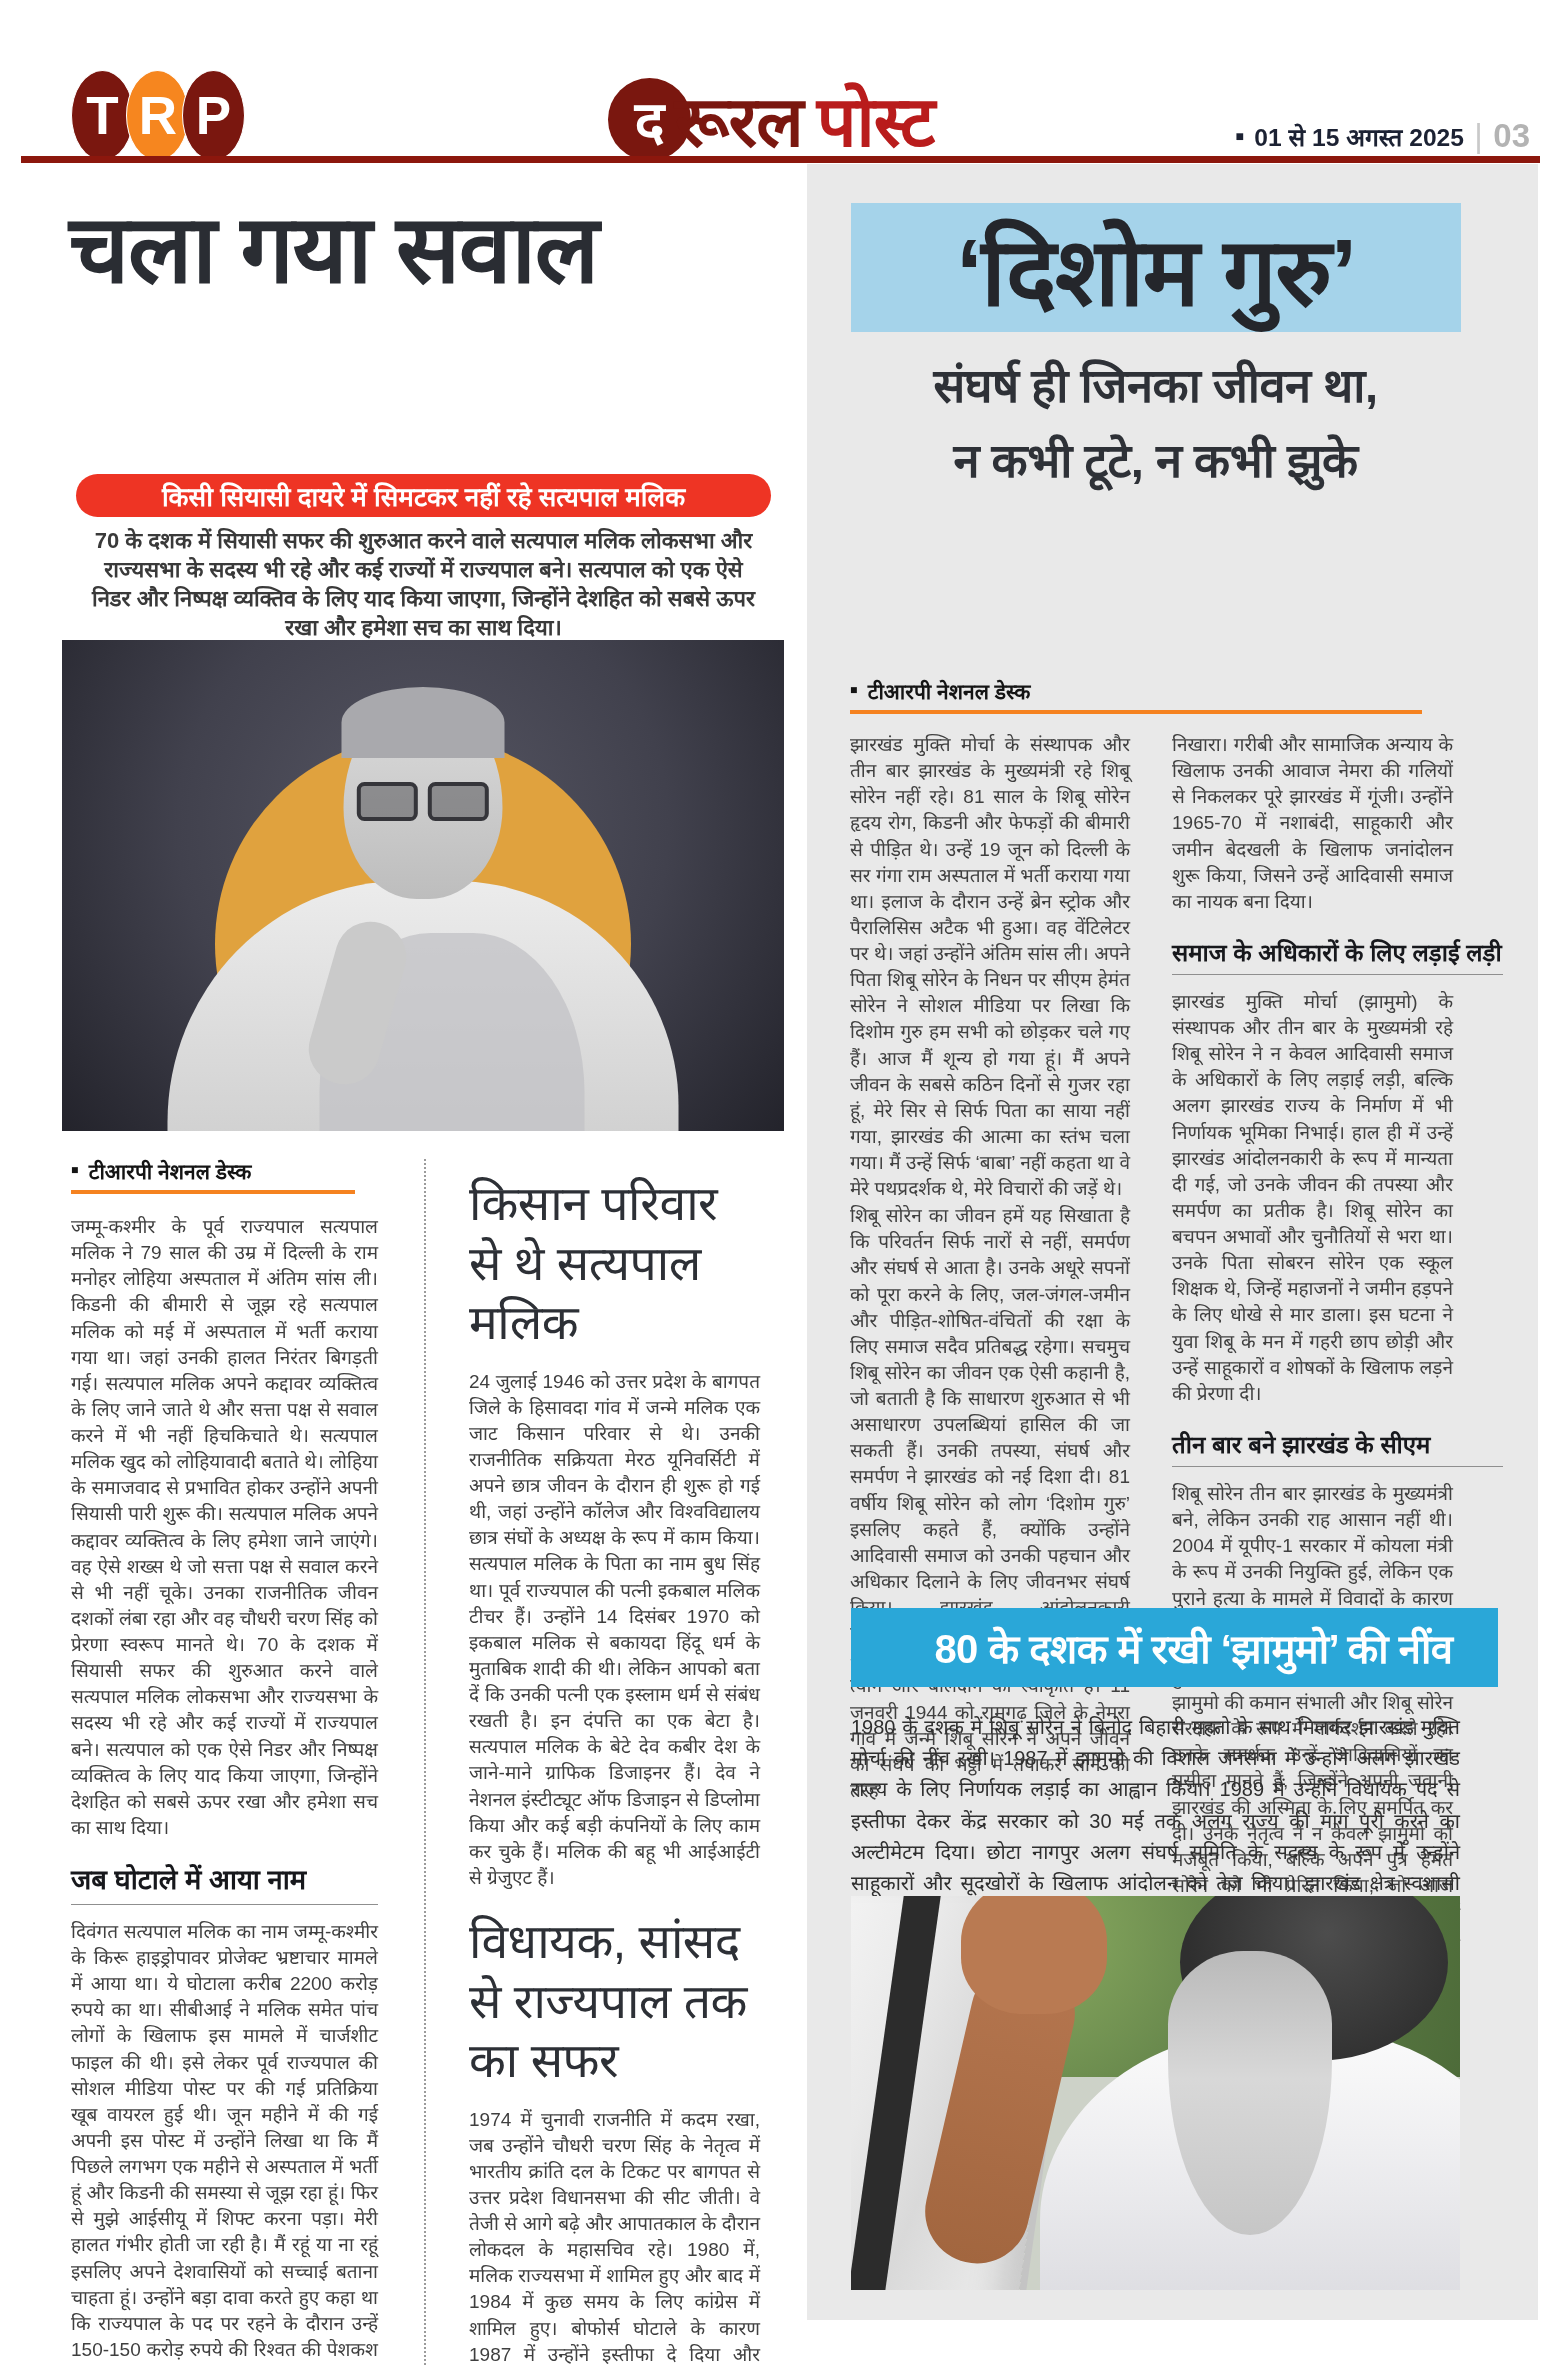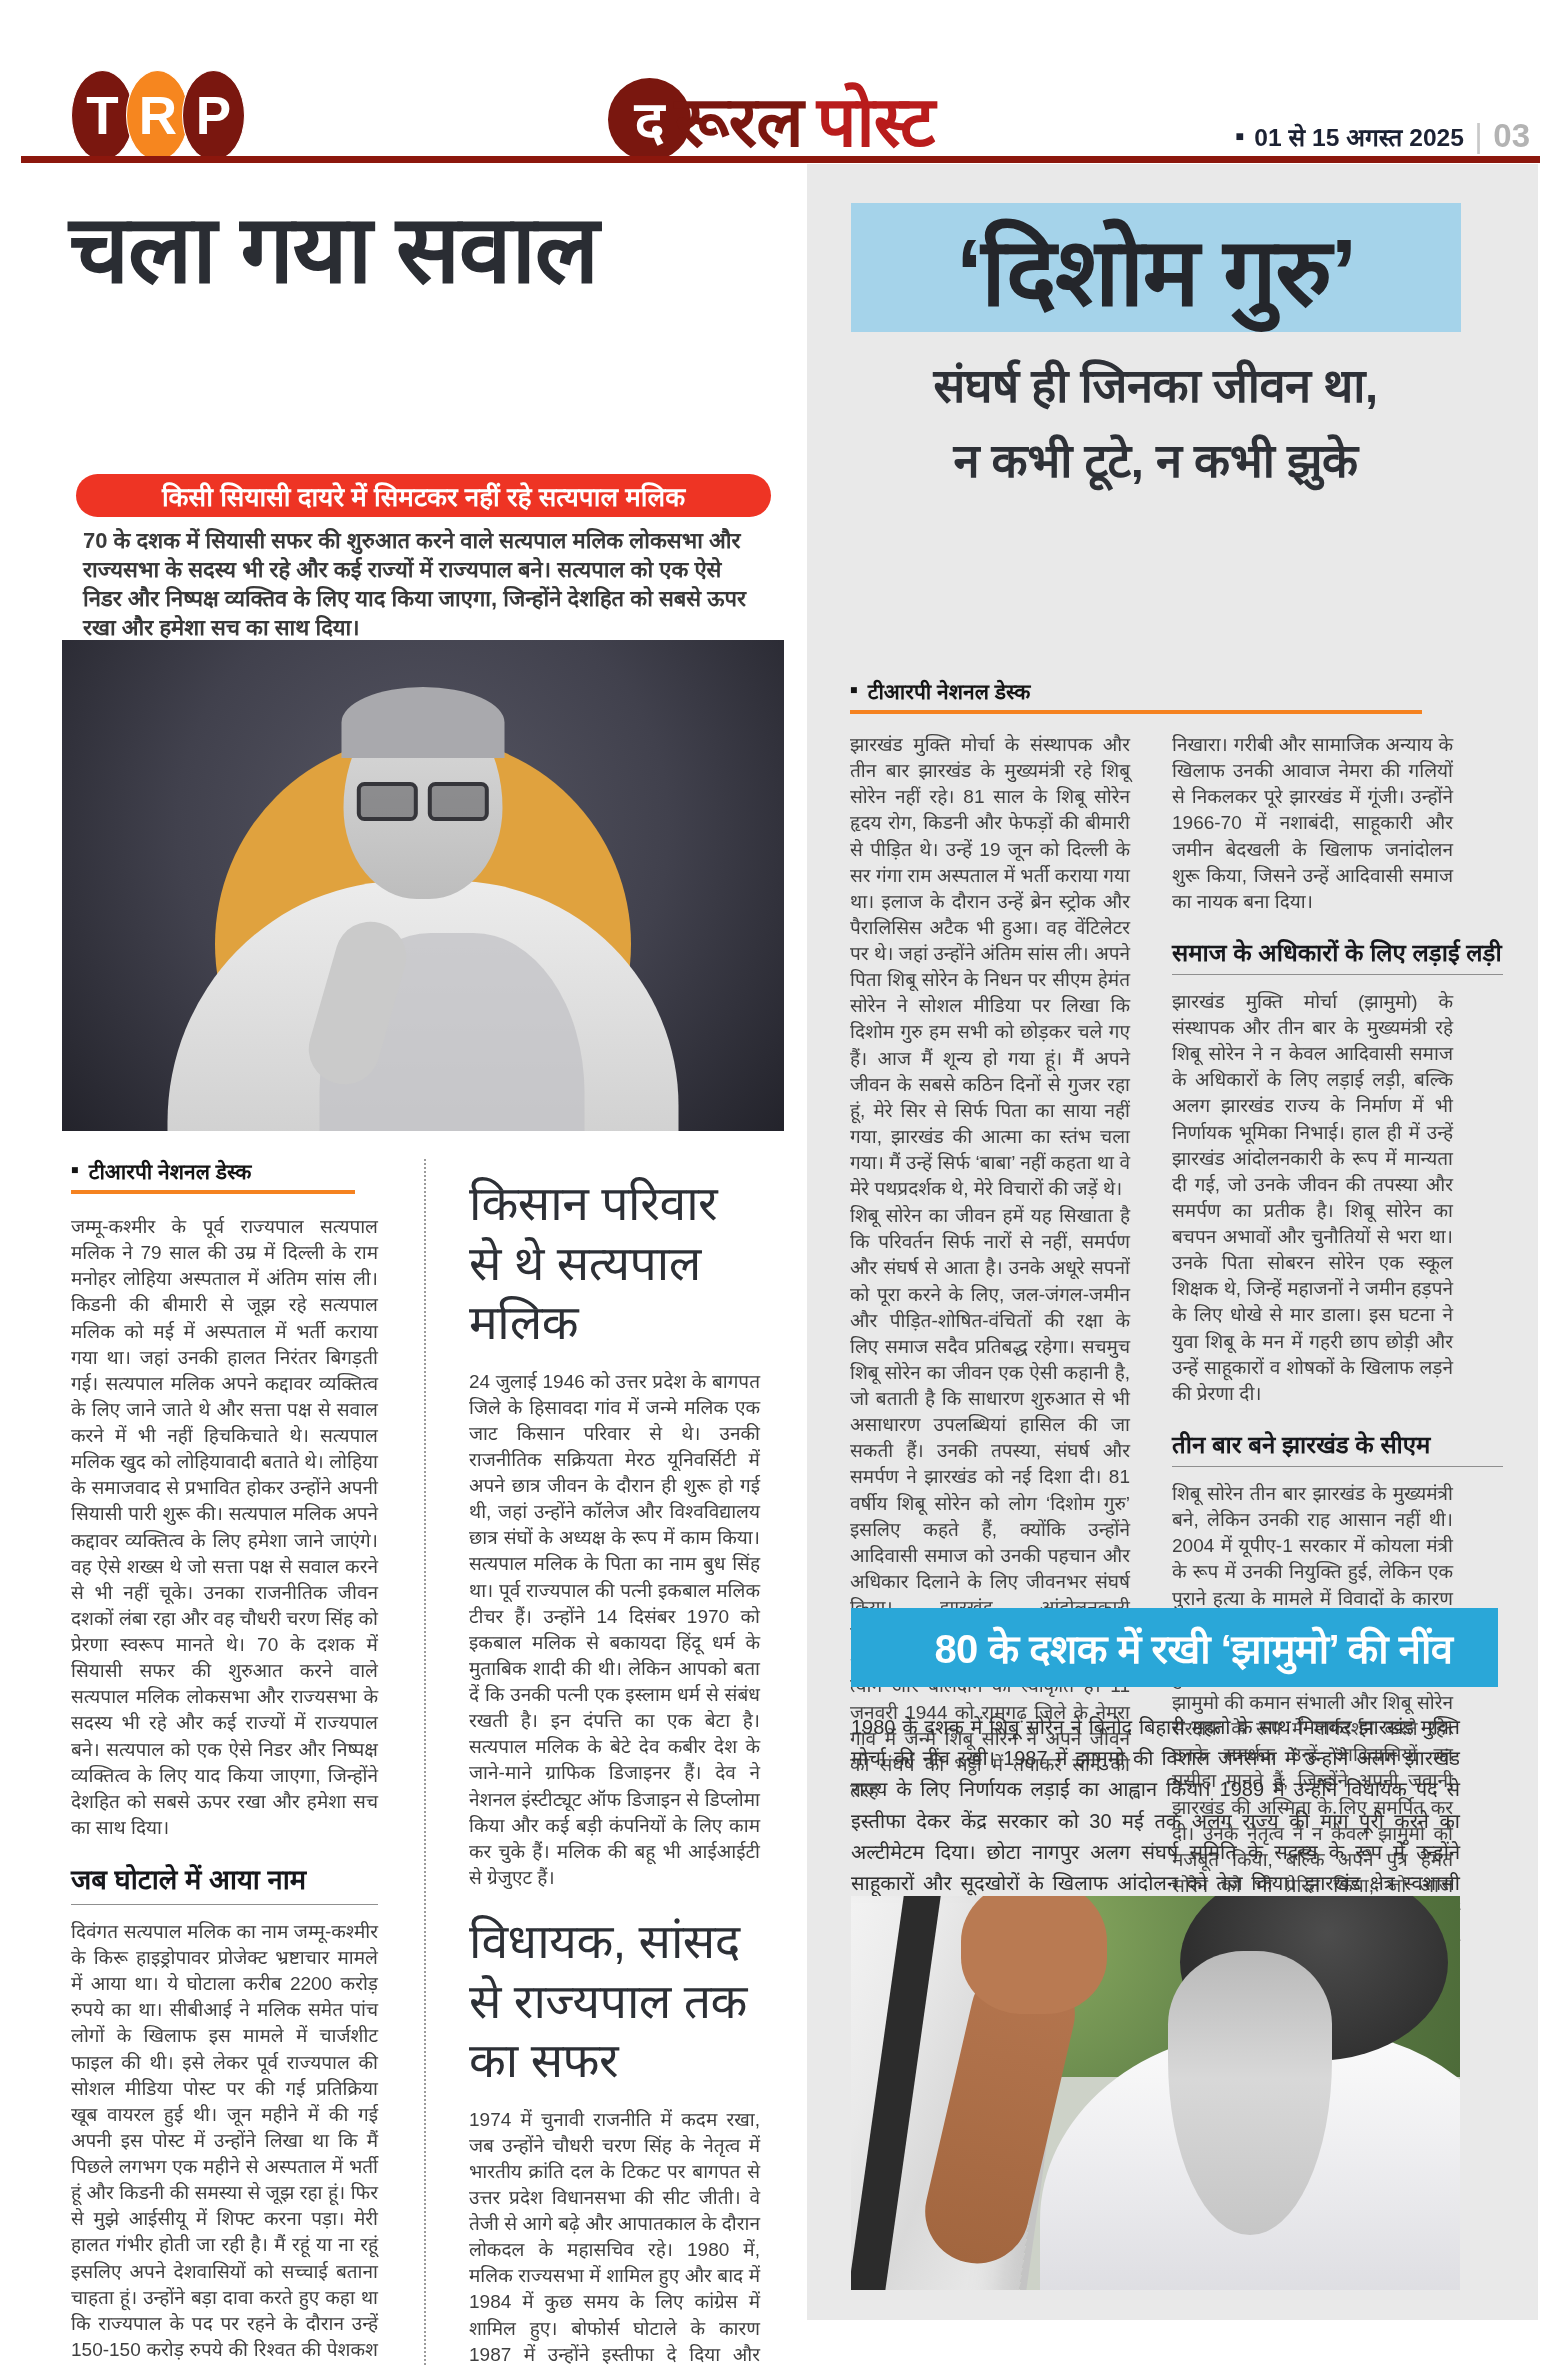--- a/index.html
+++ b/index.html
@@ -31,21 +31,21 @@
 
   
   #right-panel{left:807px;top:164px;width:731px;height:2156px;background:#e9e9e9;}
 
   
   #left-headline{left:69px;top:182px;width:724px;font-size:95px;font-weight:700;color:#2a2d33;
                  line-height:1.42;letter-spacing:-1.4px;}
   #left-kicker{left:76px;top:474px;width:695px;height:43px;background:#ee3424;border-radius:23px;
                color:#ffffff;font-size:26px;font-weight:700;display:flex;align-items:center;justify-content:center;}
   #left-standfirst{left:83px;top:526px;width:681px;font-size:22px;font-weight:600;color:#3a3a3a;
-                   line-height:1.32;}
+                   text-align:center;line-height:1.32;}
 
   
   #left-photo{left:62px;top:640px;width:722px;height:491px;overflow:hidden;
               background:radial-gradient(circle at 50% 38%,#565663 0%,#41414d 52%,#23232b 100%);}
   .lp-circle{position:absolute;left:50%;top:62%;transform:translate(-50%,-50%);width:416px;height:416px;
              border-radius:50%;background:#e0a23e;}
   .lp-torso{position:absolute;left:50%;bottom:-24px;transform:translateX(-50%);width:511px;height:274px;
             background:linear-gradient(180deg,#ececec,#cfcfcf);border-radius:46% 44% 0 0/88% 82% 0 0;}
   .lp-vest{position:absolute;left:54%;bottom:-24px;transform:translateX(-50%);width:265px;height:222px;
            background:#c2c2c6;opacity:.75;border-radius:42% 42% 0 0/72% 72% 0 0;}
@@ -202,21 +202,21 @@
     <span>टीआरपी नेशनल डेस्क</span>
   </div>
   <div class="abs byline-rule" id="right-byline-rule"></div>
 
   <div class="abs" id="right-col1">
     <div class="body-text">झारखंड मुक्ति मोर्चा के संस्थापक और तीन बार झारखंड के मुख्यमंत्री रहे शिबू सोरेन नहीं रहे। 81 साल के शिबू सोरेन हृदय रोग, किडनी और फेफड़ों की बीमारी से पीड़ित थे। उन्हें 19 जून को दिल्ली के सर गंगा राम अस्पताल में भर्ती कराया गया था। इलाज के दौरान उन्हें ब्रेन स्ट्रोक और पैरालिसिस अटैक भी हुआ। वह वेंटिलेटर पर थे। जहां उन्होंने अंतिम सांस ली। अपने पिता शिबू सोरेन के निधन पर सीएम हेमंत सोरेन ने सोशल मीडिया पर लिखा कि दिशोम गुरु हम सभी को छोड़कर चले गए हैं। आज मैं शून्य हो गया हूं। मैं अपने जीवन के सबसे कठिन दिनों से गुजर रहा हूं, मेरे सिर से सिर्फ पिता का साया नहीं गया, झारखंड की आत्मा का स्तंभ चला गया। मैं उन्हें सिर्फ ‘बाबा’ नहीं कहता था वे मेरे पथप्रदर्शक थे, मेरे विचारों की जड़ें थे।</div>
     <div class="body-text" style="margin-top:0.9px;">शिबू सोरेन का जीवन हमें यह सिखाता है कि परिवर्तन सिर्फ नारों से नहीं, समर्पण और संघर्ष से आता है। उनके अधूरे सपनों को पूरा करने के लिए, जल-जंगल-जमीन और पीड़ित-शोषित-वंचितों की रक्षा के लिए समाज सदैव प्रतिबद्ध रहेगा। सचमुच शिबू सोरेन का जीवन एक ऐसी कहानी है, जो बताती है कि साधारण शुरुआत से भी असाधारण उपलब्धियां हासिल की जा सकती हैं। उनकी तपस्या, संघर्ष और समर्पण ने झारखंड को नई दिशा दी। 81 वर्षीय शिबू सोरेन को लोग ‘दिशोम गुरु’ इसलिए कहते हैं, क्योंकि उन्होंने आदिवासी समाज को उनकी पहचान और अधिकार दिलाने के लिए जीवनभर संघर्ष किया। झारखंड आंदोलनकारी चिह्नितीकरण आयोग द्वारा उन्हें आंदोलनकारी घोषित किया जाना उनके त्याग और बलिदान की स्वीकृति है। 11 जनवरी 1944 को रामगढ़ जिले के नेमरा गांव में जन्मे शिबू सोरेन ने अपने जीवन को संघर्ष की भट्ठी में तपाकर सोने की तरह</div>
   </div>
 
   <div class="abs" id="right-col2">
-    <div class="body-text">निखारा। गरीबी और सामाजिक अन्याय के खिलाफ उनकी आवाज नेमरा की गलियों से निकलकर पूरे झारखंड में गूंजी। उन्होंने 1966-70 में नशाबंदी, साहूकारी और जमीन बेदखली के खिलाफ जनांदोलन शुरू किया, जिसने उन्हें आदिवासी समाज का नायक बना दिया।</div>
+    <div class="body-text">निखारा। गरीबी और सामाजिक अन्याय के खिलाफ उनकी आवाज नेमरा की गलियों से निकलकर पूरे झारखंड में गूंजी। उन्होंने 1965-70 में नशाबंदी, साहूकारी और जमीन बेदखली के खिलाफ जनांदोलन शुरू किया, जिसने उन्हें आदिवासी समाज का नायक बना दिया।</div>
     <div class="right-subhead">समाज के अधिकारों के लिए लड़ाई लड़ी</div>
     <div class="right-subhead-rule"></div>
     <div class="body-text">झारखंड मुक्ति मोर्चा (झामुमो) के संस्थापक और तीन बार के मुख्यमंत्री रहे शिबू सोरेन ने न केवल आदिवासी समाज के अधिकारों के लिए लड़ाई लड़ी, बल्कि अलग झारखंड राज्य के निर्माण में भी निर्णायक भूमिका निभाई। हाल ही में उन्हें झारखंड आंदोलनकारी के रूप में मान्यता दी गई, जो उनके जीवन की तपस्या और समर्पण का प्रतीक है। शिबू सोरेन का बचपन अभावों और चुनौतियों से भरा था। उनके पिता सोबरन सोरेन एक स्कूल शिक्षक थे, जिन्हें महाजनों ने जमीन हड़पने के लिए धोखे से मार डाला। इस घटना ने युवा शिबू के मन में गहरी छाप छोड़ी और उन्हें साहूकारों व शोषकों के खिलाफ लड़ने की प्रेरणा दी।</div>
     <div class="right-subhead">तीन बार बने झारखंड के सीएम</div>
     <div class="right-subhead-rule"></div>
     <div class="body-text">शिबू सोरेन तीन बार झारखंड के मुख्यमंत्री बने, लेकिन उनकी राह आसान नहीं थी। 2004 में यूपीए-1 सरकार में कोयला मंत्री के रूप में उनकी नियुक्ति हुई, लेकिन एक पुराने हत्या के मामले में विवादों के कारण उन्हें पद छोड़ना पड़ा। 2006 में कोर्ट ने उन्हें सजा सुनाई, हालांकि बाद में वे बरी हुए। इस दौरान उनके बेटे हेमंत सोरेन ने झामुमो की कमान संभाली और शिबू सोरेन संरक्षक के रूप में मार्गदर्शन करते रहे। उनके समर्थक उन्हें आदिवासियों का मसीहा मानते हैं, जिन्होंने अपनी जवानी झारखंड की अस्मिता के लिए समर्पित कर दी। उनके नेतृत्व ने न केवल झामुमो को मजबूत किया, बल्कि अपने पुत्र हेमंत सोरेन को भी प्रेरित किया, जो आज झारखंड की सत्ता कुशलतापूर्वक संभाल रहे हैं।</div>
   </div>
 
   <div class="abs" id="right-banner">
     <span>80 के दशक में रखी ‘झामुमो’ की नींव</span>

